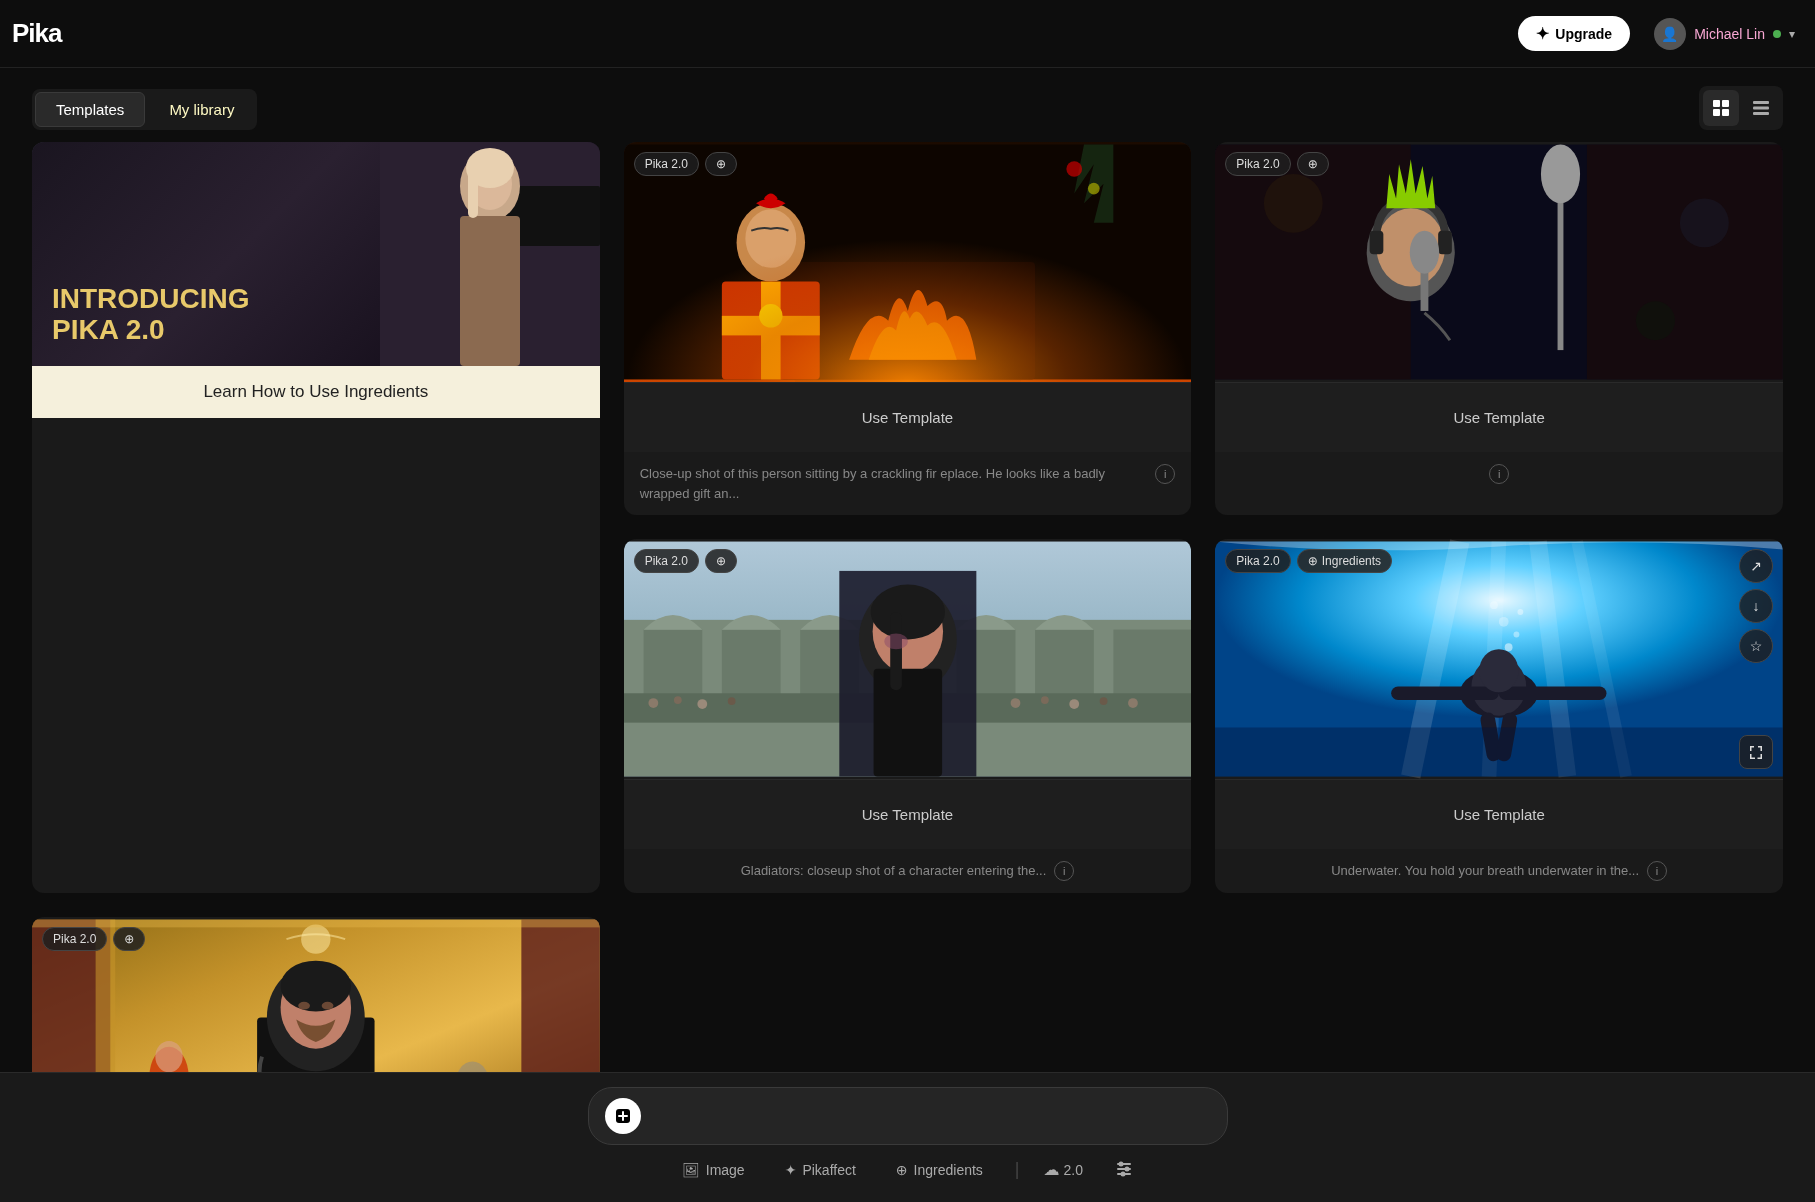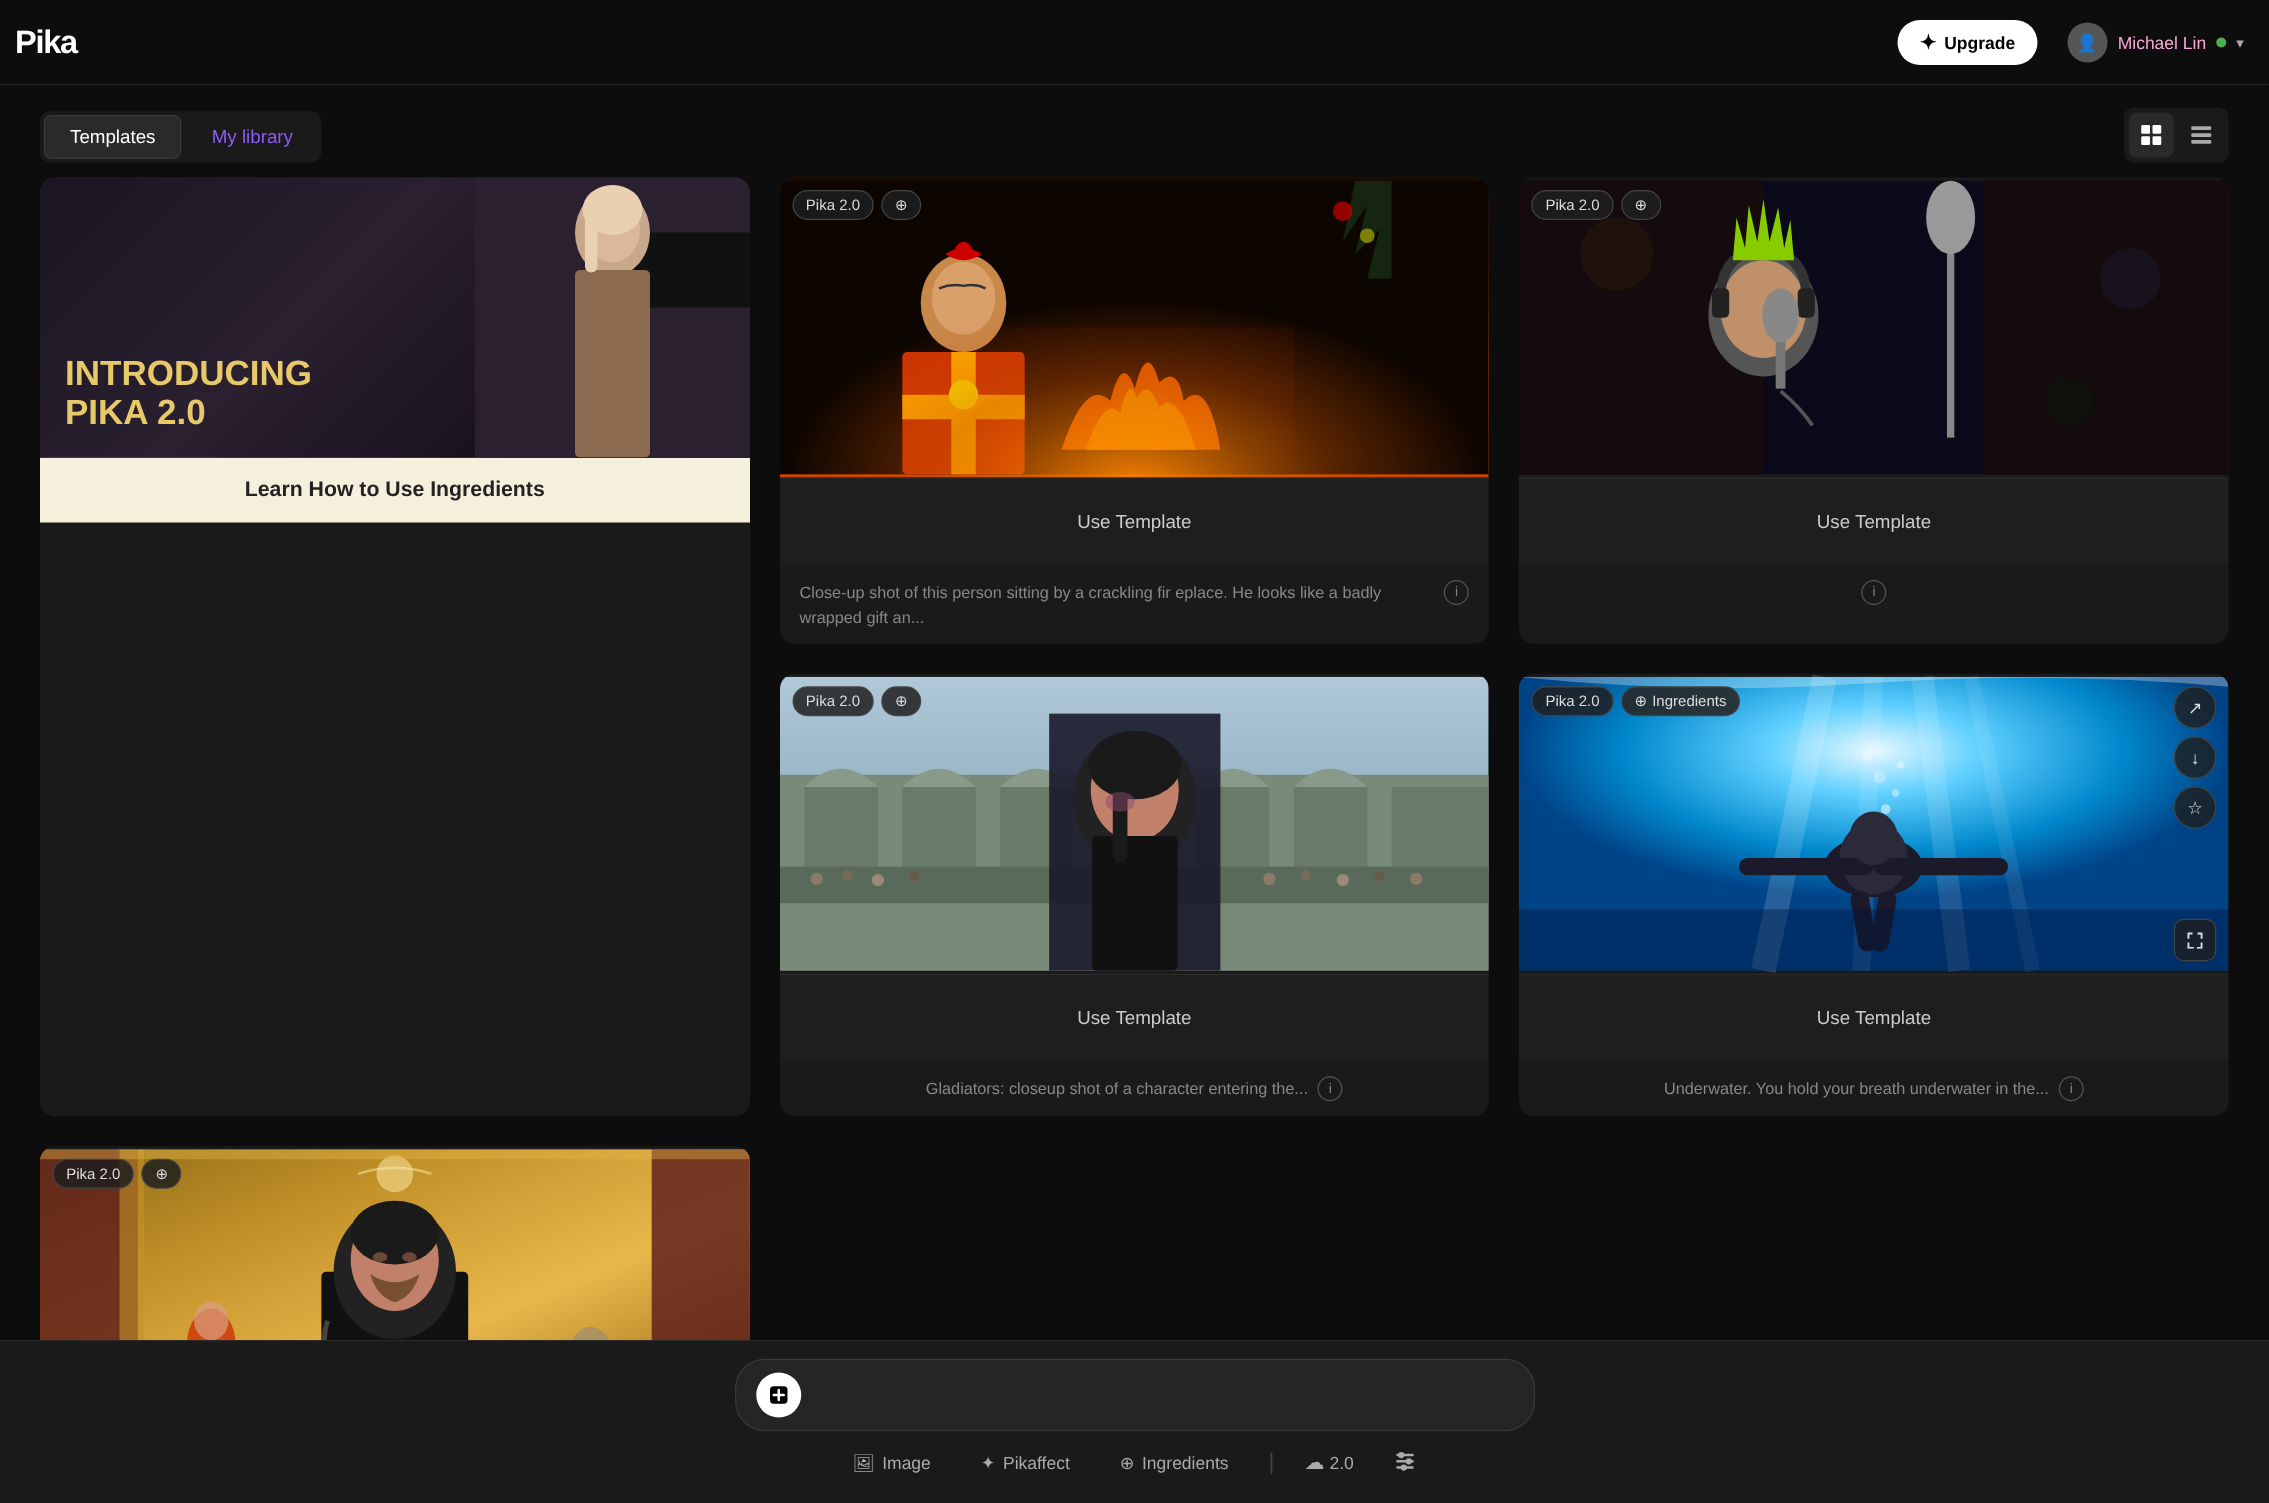--- a/index.html
+++ b/index.html
@@ -91,21 +91,21 @@
       gap: 4px;
       background: #1a1a1a;
       border-radius: 8px;
       padding: 3px;
     }
     .tab {
       padding: 8px 20px;
       border-radius: 6px;
       font-size: 15px;
       cursor: pointer;
-      color: #8b5cf6;
+      color: #fef9c3;
       border: none;
       background: transparent;
     }
     .tab.active {
       background: #2a2a2a;
       color: #fff;
       font-weight: 500;
       border: 1px solid #3a3a3a;
     }
     .view-toggle {
@@ -182,21 +182,21 @@
       z-index: 2;
     }
     .hero-learn-btn {
       display: block;
       width: 100%;
       padding: 16px;
       background: #f5f0dc;
       color: #222;
       text-align: center;
       font-size: 17px;
-      font-weight: 700;
+      font-weight: 400;
       cursor: pointer;
       border: none;
     }
 
     
     .card-badges {
       position: absolute;
       top: 10px;
       left: 10px;
       display: flex;

